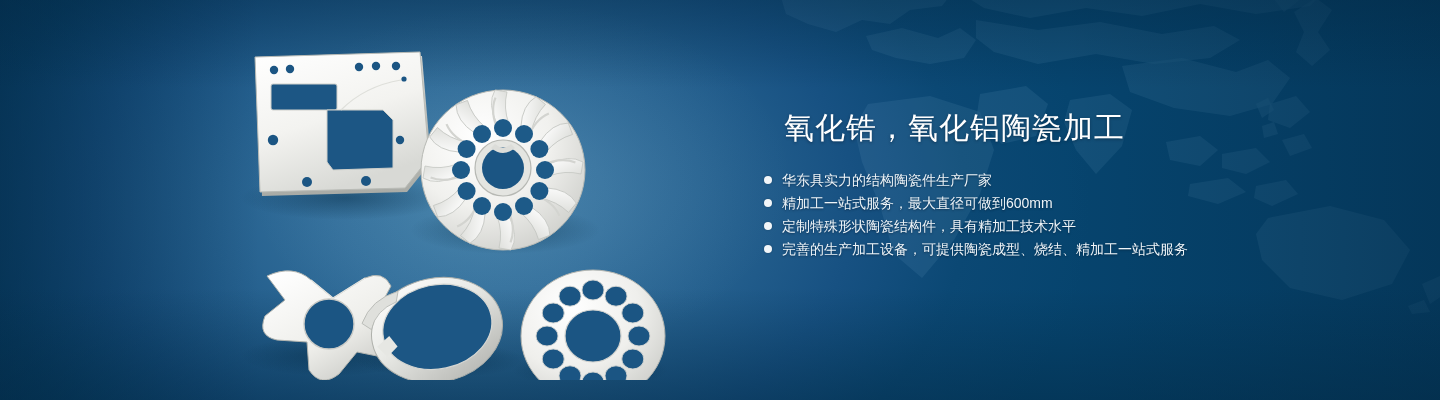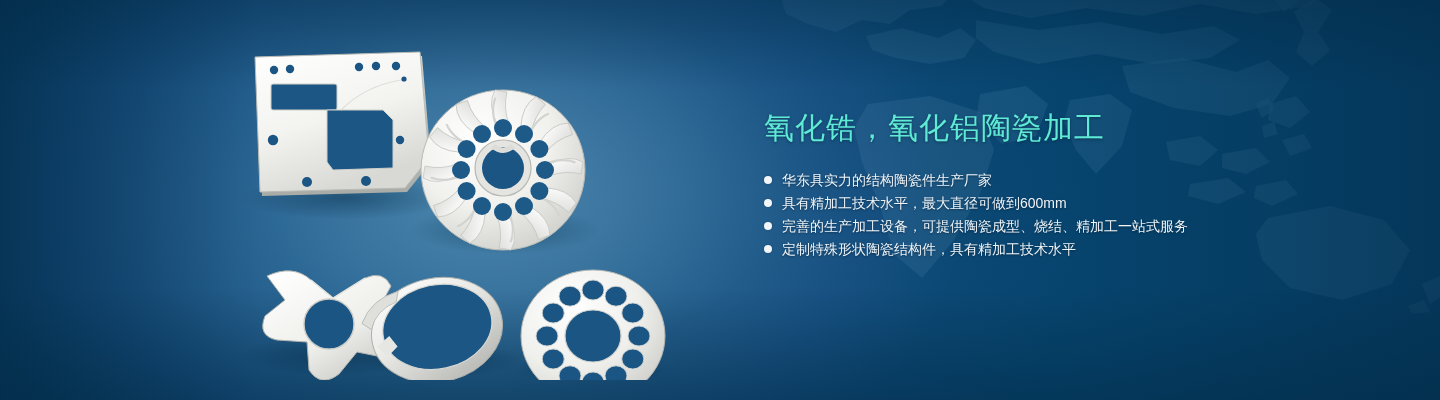--- a/index.html
+++ b/index.html
@@ -52,26 +52,27 @@
     width:500px; height:340px;
   }
   .products svg{ display:block; width:100%; height:100%; }
 
   
   .copy{
     position:absolute; left:764px; top:108px;
     width:560px;
   }
   .headline{
-    color:#5eead4;
+    color:#ffffff;
     font-size:30px;
     line-height:40px;
     letter-spacing:1px;
     white-space:nowrap;
     text-shadow:0 1px 3px rgba(0,20,40,.45);
+    margin-left:20px;
   }
   .bullets{ margin-top:20px; list-style:none; }
   .bullet{
     display:flex; align-items:center;
     height:23px;
     white-space:nowrap;
     text-align:right;
   }
   .bullet-dot{
     width:8px; height:8px; border-radius:50%;
@@ -331,26 +332,26 @@
   <div class="copy">
     <div class="headline">氧化锆，氧化铝陶瓷加工</div>
 
     <ul class="bullets">
       <li class="bullet">
         <span class="bullet-dot"></span>
         <span class="bullet-text">华东具实力的结构陶瓷件生产厂家</span>
       </li>
       <li class="bullet">
         <span class="bullet-dot"></span>
-        <span class="bullet-text">具有精加工技术水平，最大直径可做到600mm</span>
+        <span class="bullet-text">精加工一站式服务，最大直径可做到600mm</span>
+      </li>
+      <li class="bullet">
+        <span class="bullet-dot"></span>
+        <span class="bullet-text">定制特殊形状陶瓷结构件，具有精加工技术水平</span>
       </li>
       <li class="bullet">
         <span class="bullet-dot"></span>
         <span class="bullet-text">完善的生产加工设备，可提供陶瓷成型、烧结、精加工一站式服务</span>
       </li>
-      <li class="bullet">
-        <span class="bullet-dot"></span>
-        <span class="bullet-text">定制特殊形状陶瓷结构件，具有精加工技术水平</span>
-      </li>
     </ul>
   </div>
 
 </div>
 
 </body></html>

